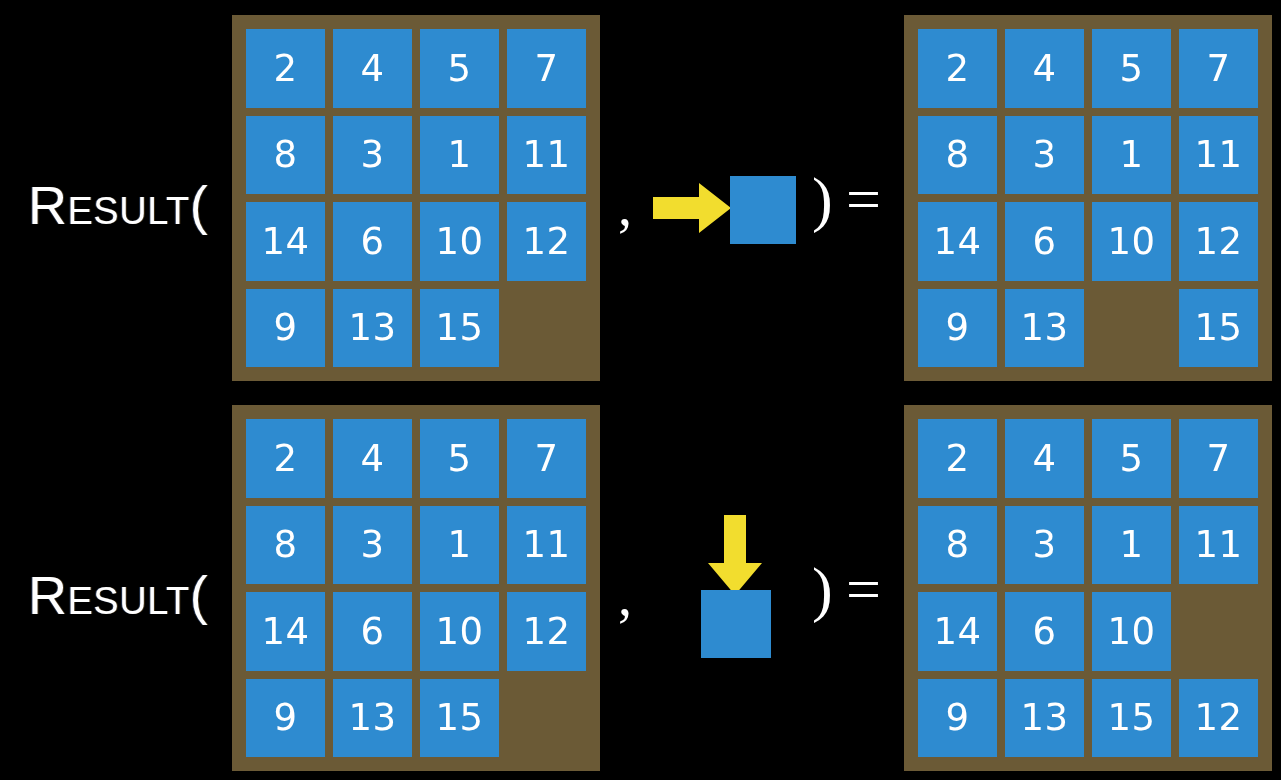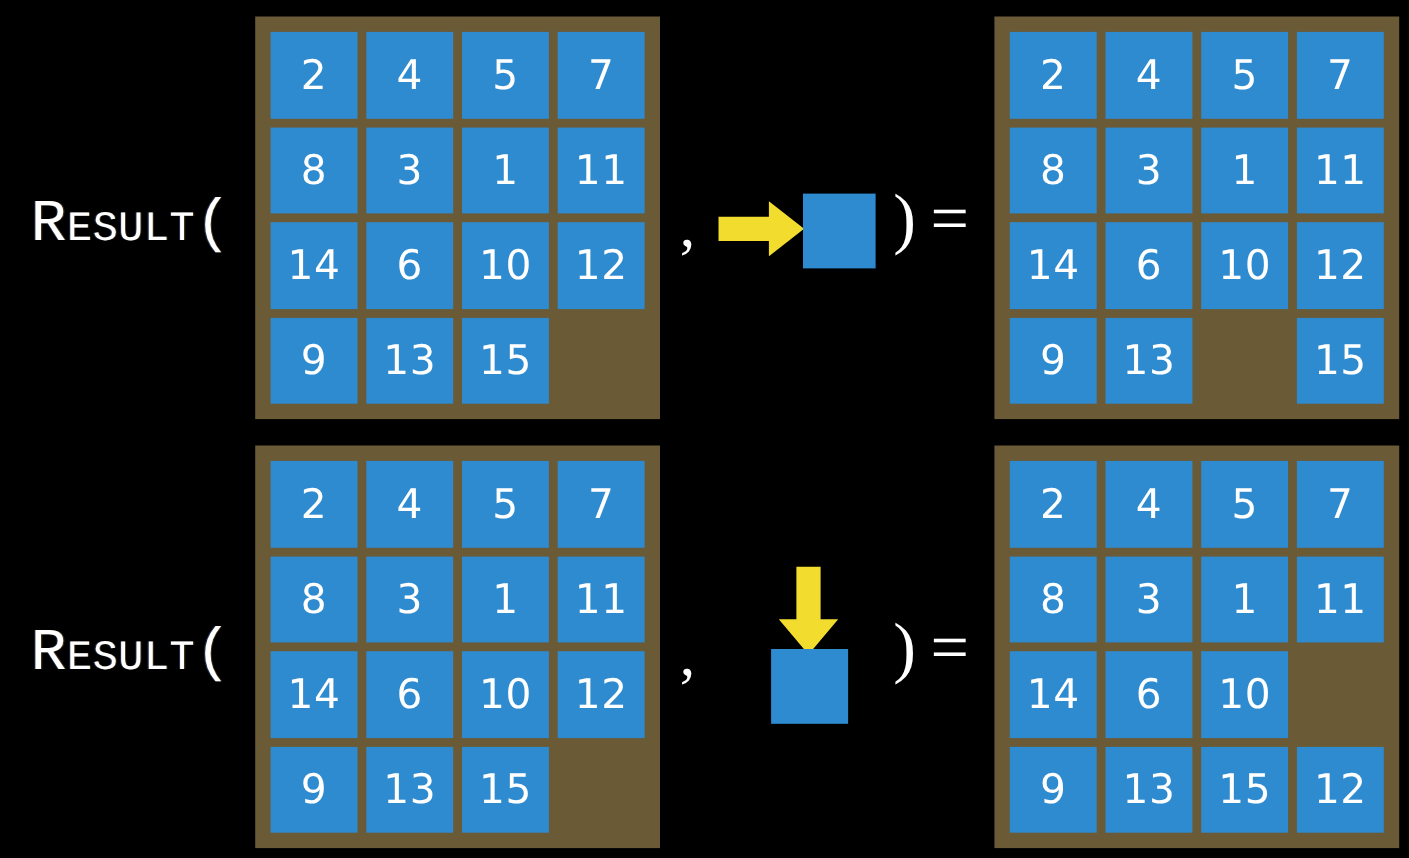--- a/index.html
+++ b/index.html
@@ -34,21 +34,21 @@
 
   
   .result-label {
     position: absolute;
     left: 28px;
     top: 165px;
     height: 80px;
     display: flex;
     align-items: center;
     color: #ffffff;
-    font-family: Liberation Mono, monospace;
+    font-family: Liberation Sans, sans-serif;
     font-size: 54px;
     line-height: 1;
     font-variant: small-caps;
     letter-spacing: 0.5px;
     white-space: nowrap;
     text-shadow: 1px 0 0 rgba(120,90,40,.55), -1px 0 0 rgba(60,90,140,.55);
   }
 
   
   .board {

